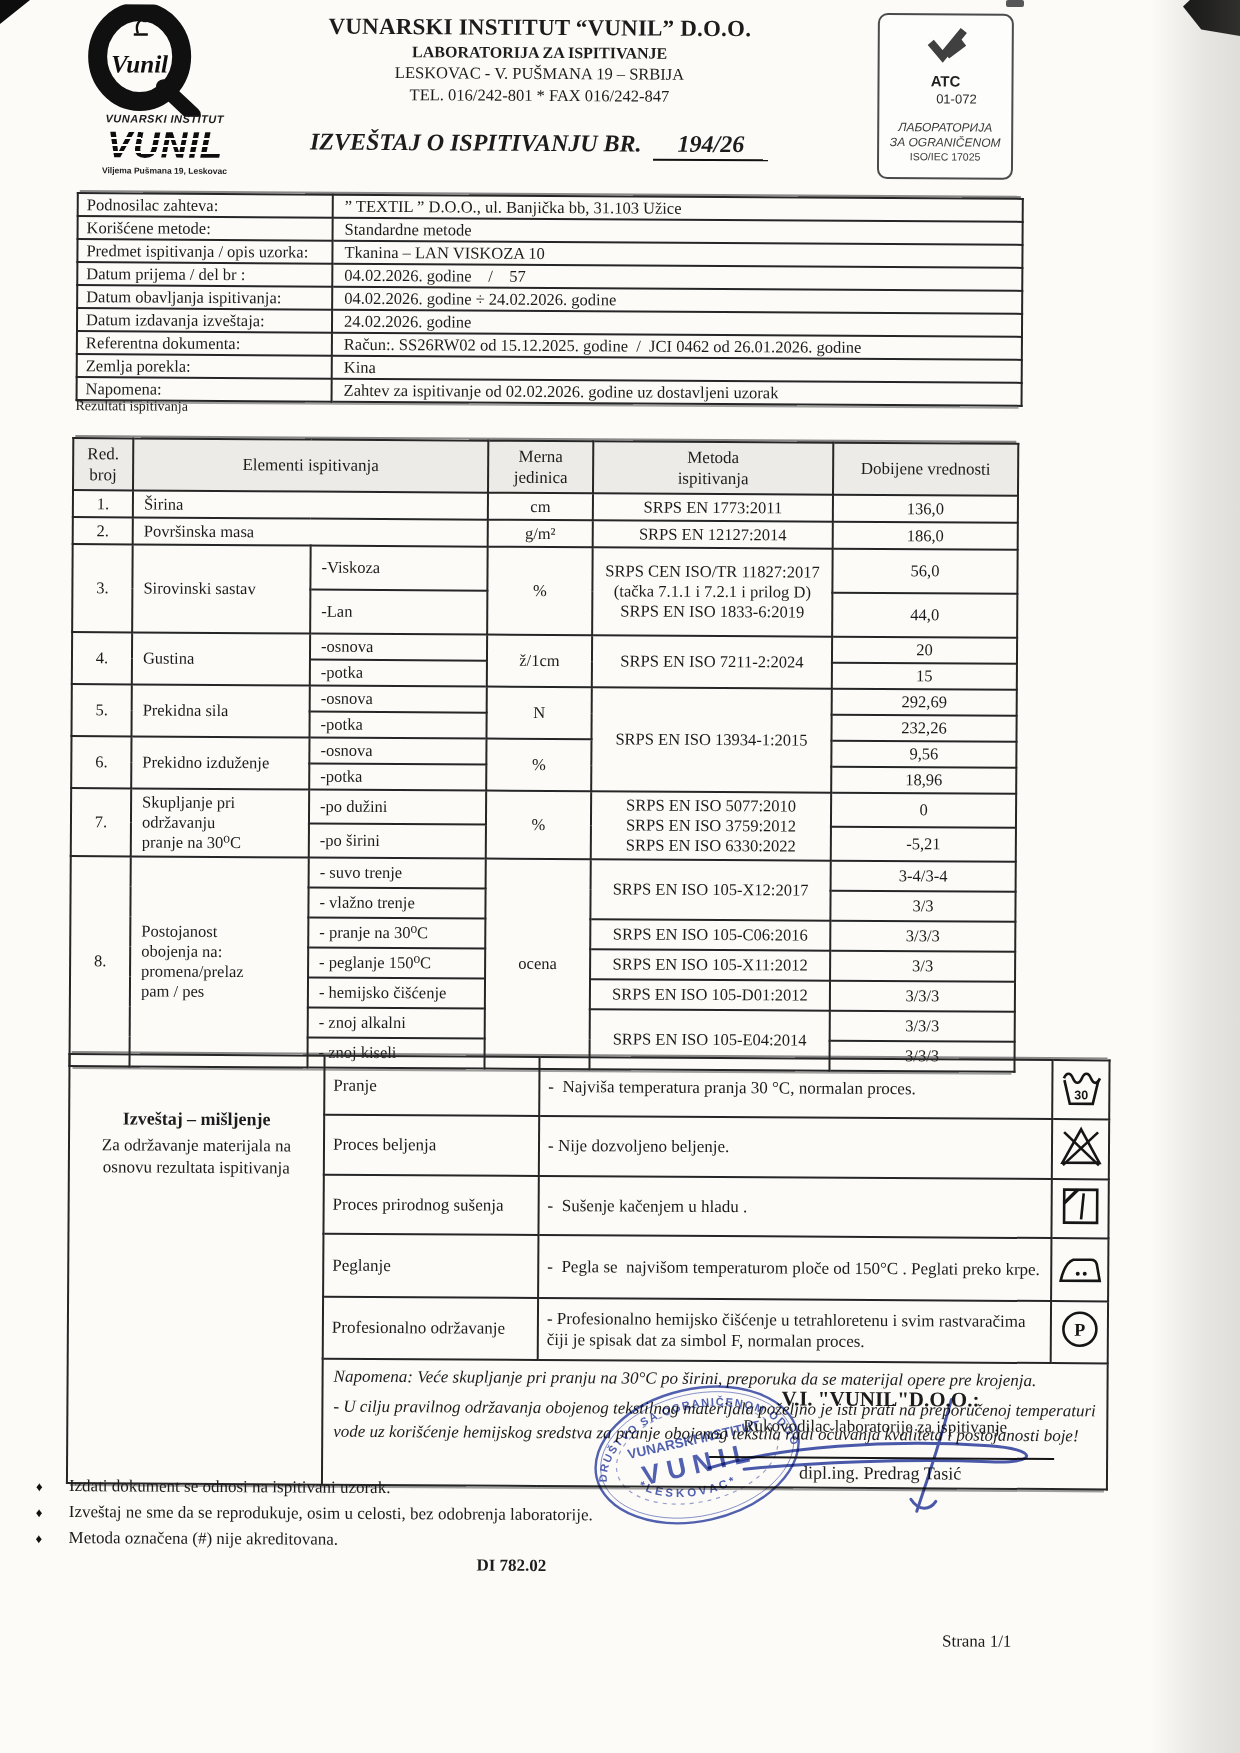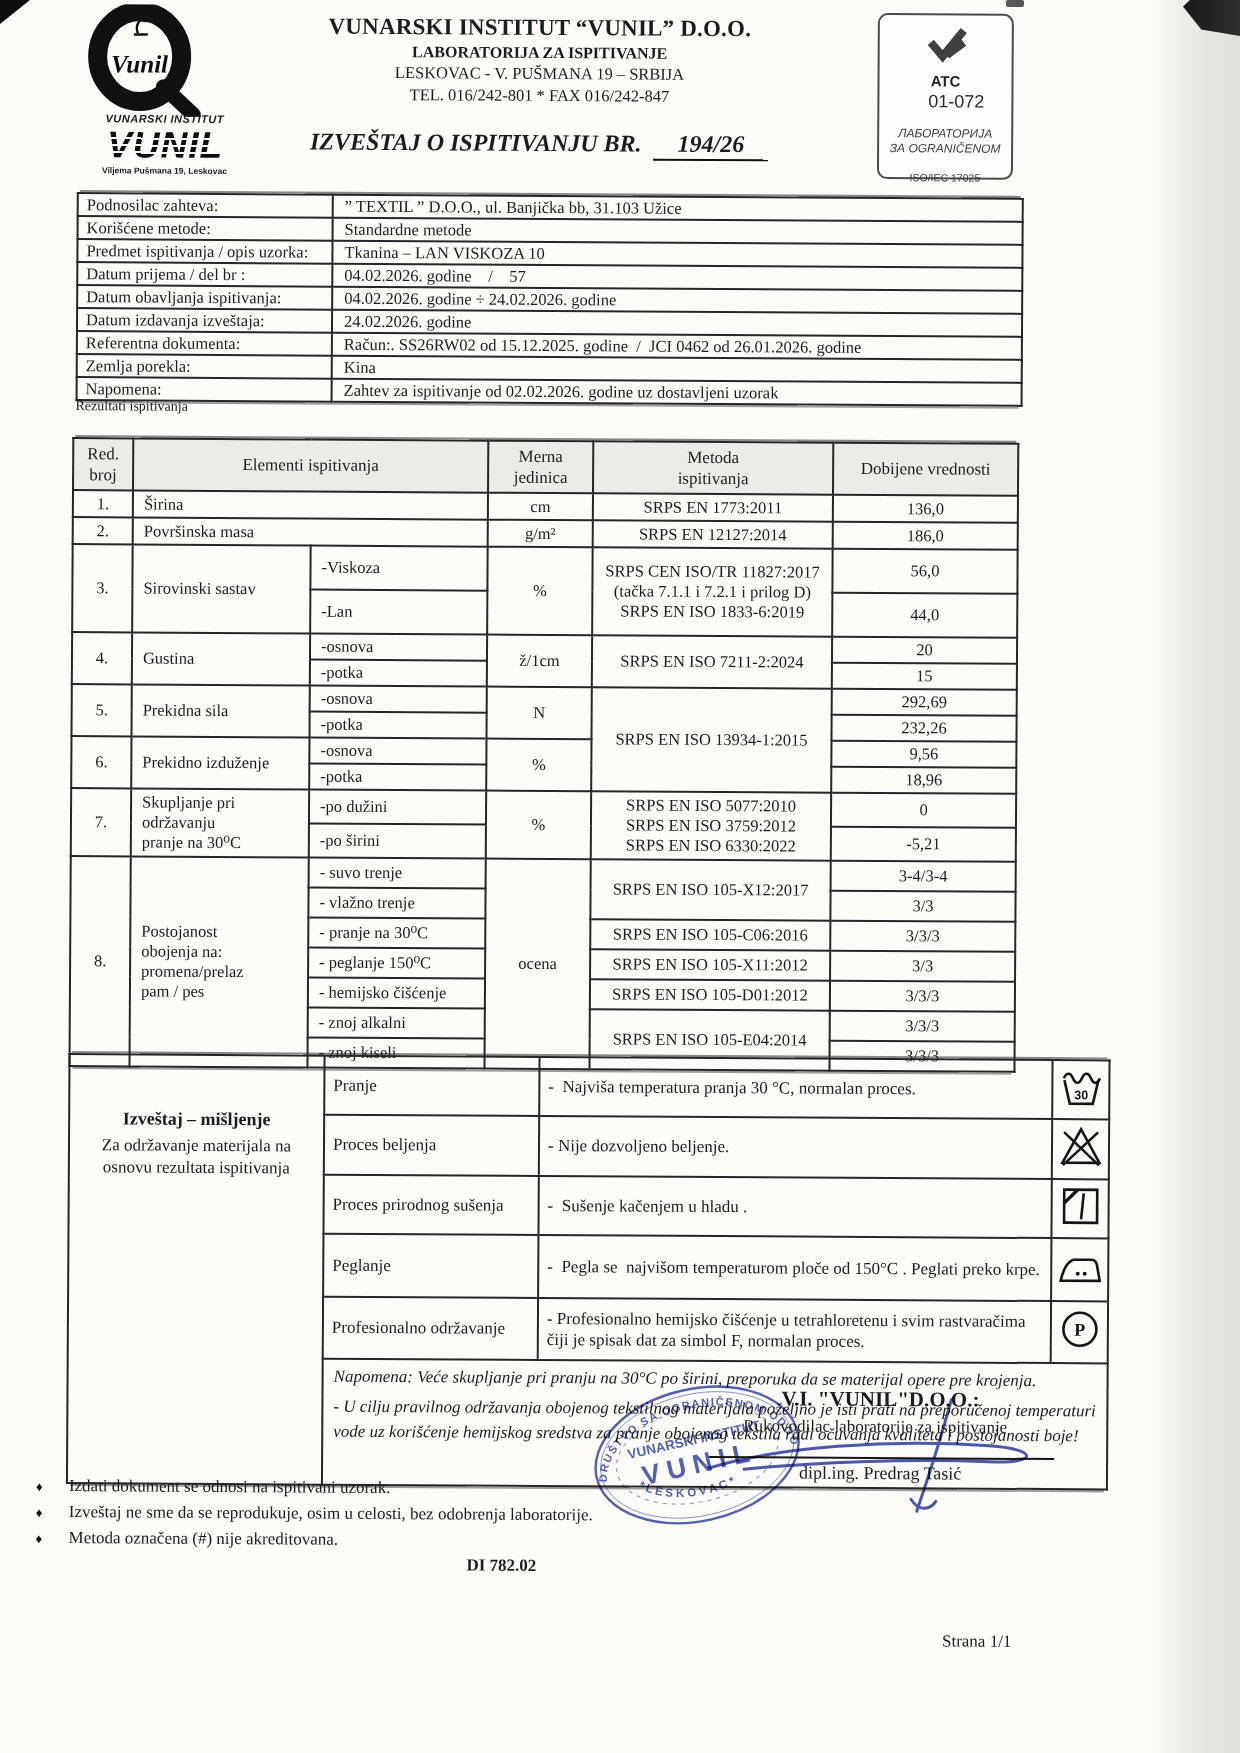--- a/index.html
+++ b/index.html
@@ -24,23 +24,23 @@
   .wordmark{position:absolute;left:2px;top:120px;width:172px;text-align:center;
      font-family:"Liberation Sans",sans-serif;font-style:italic;font-weight:900;font-size:37px;letter-spacing:1px;color:#0d0d0d;}
   .stripes{position:absolute;left:6px;top:128px;width:164px;height:30px;
      background:repeating-linear-gradient(180deg,transparent 0 5px,#fcfbf8 5px 7px);pointer-events:none;}
   .logo-addr{position:absolute;left:0;top:161px;width:175px;text-align:center;
      font-family:"Liberation Sans",sans-serif;font-size:8.5px;font-weight:bold;color:#222;}
 
   .badge{left:878px;top:8px;width:132px;height:162px;border:2px solid #4b4b4b;border-radius:10px;background:#fdfdfb;
      text-align:center;font-family:"Liberation Sans",sans-serif;color:#333;}
   .badge .acr{font-size:15px;font-weight:bold;color:#1f1f1f;margin-top:1px;}
-  .badge .code{font-size:18px;margin-top:2px;color:#2b2b2b;margin-left:22px;}
+  .badge .code{font-size:13px;margin-top:2px;color:#2b2b2b;margin-left:22px;}
   .badge .cyr{font-size:12px;margin-top:1px;color:#3a3a3a;font-style:italic;}
-  .badge .iso{font-size:10.5px;margin-top:16px;color:#3a3a3a;}
+  .badge .iso{font-size:10.5px;margin-top:1px;color:#3a3a3a;}
 
   
   table{border-collapse:collapse;table-layout:fixed;}
   .ghost{box-shadow:0 -5px 0 -3px rgba(45,45,45,.55), 0 6px 0 -4px rgba(45,45,45,.45);}
   .info-table{left:78px;top:192px;width:945px;border:2.5px solid #1d1d1d;}
   .info-table td{border:2px solid #262626;height:21px;font-size:16.5px;padding:0 6px 0 8px;overflow:hidden;}
   .info-table td.info-val{padding-left:11px;}
 
   .res-head{left:78px;top:398px;font-size:14px;}
 
@@ -68,21 +68,21 @@
   
   .stamp{left:596px;top:1376px;width:220px;height:150px;transform:rotate(-13deg);mix-blend-mode:multiply;opacity:.92;}
   .company{left:790px;top:1382px;width:300px;font-size:21px;font-weight:bold;}
   .role{left:752px;top:1412px;width:330px;font-size:17px;}
   .sig-line{left:718px;top:1452px;width:345px;border-top:2px solid #151515;height:0;}
   .signer{left:808px;top:1458px;font-size:18px;}
   .sig{left:698px;top:1392px;width:390px;height:125px;mix-blend-mode:multiply;}
   .bullets{left:45px;top:1476px;width:640px;}
   .bullet-row{display:flex;align-items:baseline;height:26px;font-size:17px;}
   .bullet-glyph{width:33px;font-size:13px;color:#111;}
-  .doc-code{left:476px;top:1553px;font-size:17px;font-weight:bold;}
+  .doc-code{left:486px;top:1553px;font-size:17px;font-weight:bold;}
   .page-label{left:952px;top:1626px;font-size:17px;text-align:right;}
 
   
   .art-tl{position:absolute;left:0;top:0;width:30px;height:24px;background:#0d0d0d;
      clip-path:polygon(0 0,100% 0,0 100%);}
   .art-tr{position:absolute;left:1183px;top:0;width:57px;height:36px;background:#101010;
      clip-path:polygon(12% 0,100% 0,100% 100%,32% 82%,0 18%);}
   .art-tm{position:absolute;left:1006px;top:0;width:18px;height:7px;background:#2e2e2e;border-radius:2px;opacity:.8;}
   .edge-shade{position:absolute;left:1150px;top:0;width:90px;height:1753px;
      background:linear-gradient(to right,rgba(120,118,112,0),rgba(120,118,112,.16) 60%,rgba(140,138,130,.26));}

